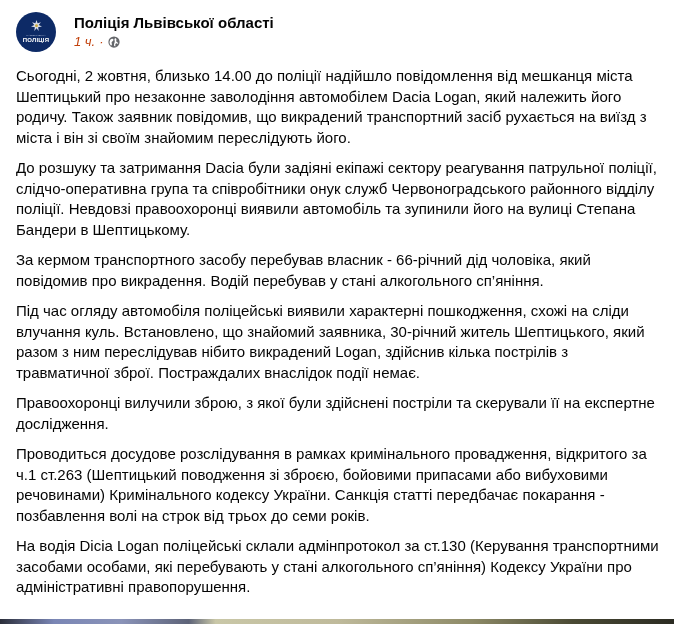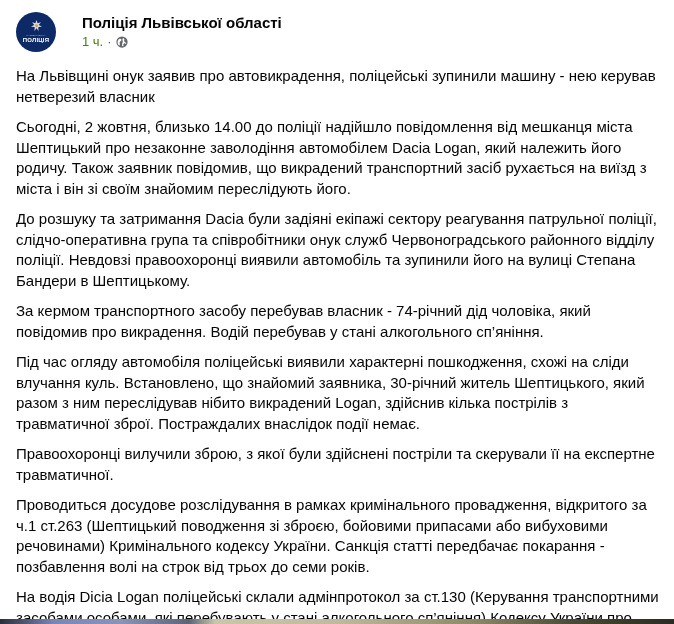--- a/index.html
+++ b/index.html
@@ -18,26 +18,26 @@
     width: 40px; height: 40px; border-radius: 50%;
     background: #0d2a66;
     display: flex; flex-direction: column; align-items: center; justify-content: center;
     cursor: pointer;
   }
   .avatar .star {
     width: 11px; height: 11px; margin-bottom: 3px;
   }
   .avatar .tiny { font-size: 2.5px; color: #c8d2ea; letter-spacing: 0.1px; line-height: 3px; }
   .avatar .brand { font-size: 6px; font-weight: bold; color: #ffffff; line-height: 7px; letter-spacing: 0.2px; }
-  .meta { margin-left: 26px; }
+  .meta { margin-left: 18px; }
   .page-name {
     font-size: 15px; font-weight: bold; color: #050505; line-height: 19px;
     margin-top: 1px; cursor: pointer;
   }
-  .sub { display: flex; align-items: center; margin-top: 2px; font-size: 13px; color: #4d7c0f; line-height: 16px; }
+  .sub { display: flex; align-items: center; margin-top: 2px; font-size: 13px; color: #c2410c; line-height: 16px; font-style: italic; }
   .sub .dot { margin: 0 4px; }
   .globe { width: 12px; height: 12px; display: inline-block; }
   .post-body {
     position: absolute; left: 16px; top: 66px; width: 645px;
     font-size: 15px; line-height: 20.5px; color: #050505;
   }
   .post-body p { margin: 0 0 10px 0; }
   .image-strip {
     position: absolute; left: 0; top: 619px; width: 674px; height: 5px;
     background: linear-gradient(90deg, #2b2e3a 0%, #7a86b5 8%, #8a93b8 18%, #5d6378 28%, #c9c7a7 32%, #bfba9b 50%, #8d8a67 70%, #4a4a34 85%, #2b2b22 100%);
@@ -63,23 +63,22 @@
       <svg class="globe" viewBox="0 0 16 16">
         <circle cx="8" cy="8" r="7.5" fill="#65676b"></circle>
         <path d="M3 5 Q5 3 7 4 Q8 6 6 7 Q4 8 5 10 Q6 12 4 13 Q2 11 2 8 Z" fill="#ffffff"></path>
         <path d="M10 2.5 Q12 4 11 6 Q10 7 12 8 Q14 9 13.5 11 Q12 9 10.5 10 Q9 11 10 13.5 Q8 14 8 12 Q8 10 9 8 Q9 6 8.5 4 Z" fill="#ffffff"></path>
       </svg>
     </div>
   </div>
 </div>
 
 <div class="post-body">
-  <p>На Львівщині онук заявив про автовикрадення, поліцейські зупинили машину - нею керував нетверезий  власник</p>
   <p>Сьогодні, 2 жовтня, близько 14.00 до поліції надійшло повідомлення від мешканця міста Шептицький про незаконне заволодіння автомобілем Dacia Logan, який належить його родичу. Також заявник повідомив, що викрадений транспортний засіб рухається на виїзд з міста і він зі своїм знайомим переслідують його.</p>
   <p>До розшуку та затримання Dacia були задіяні екіпажі сектору реагування патрульної поліції, слідчо-оперативна група та співробітники онук служб Червоноградського районного відділу поліції. Невдовзі правоохоронці виявили автомобіль та зупинили його на вулиці Степана Бандери в Шептицькому.</p>
-  <p>За кермом транспортного засобу перебував власник - 74-річний дід чоловіка, який повідомив про викрадення. Водій перебував у стані алкогольного сп’яніння.</p>
+  <p>За кермом транспортного засобу перебував власник - 66-річний дід чоловіка, який повідомив про викрадення. Водій перебував у стані алкогольного сп’яніння.</p>
   <p>Під час огляду автомобіля поліцейські виявили характерні пошкодження, схожі на сліди влучання куль. Встановлено, що знайомий заявника, 30-річний житель Шептицького, який разом з ним переслідував нібито викрадений Logan, здійснив кілька пострілів з травматичної зброї. Постраждалих внаслідок події немає.</p>
-  <p>Правоохоронці вилучили зброю, з якої були здійснені постріли та скерували її на експертне травматичної.</p>
+  <p>Правоохоронці вилучили зброю, з якої були здійснені постріли та скерували її на експертне дослідження.</p>
   <p>Проводиться досудове розслідування в рамках кримінального провадження, відкритого за ч.1 ст.263 (Шептицький поводження зі зброєю, бойовими припасами або вибуховими речовинами) Кримінального кодексу України. Санкція статті передбачає покарання - позбавлення волі на строк від трьох до семи років.</p>
   <p>На водія Dicia Logan поліцейські склали адмінпротокол за ст.130 (Керування транспортними засобами особами, які перебувають у стані алкогольного сп’яніння) Кодексу України про адміністративні правопорушення.</p>
 </div>
 
 <div class="image-strip"></div>
 
 </body></html>

